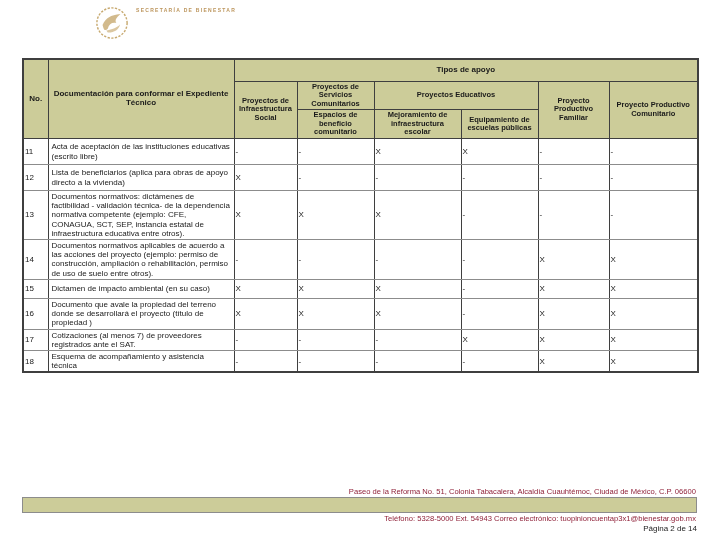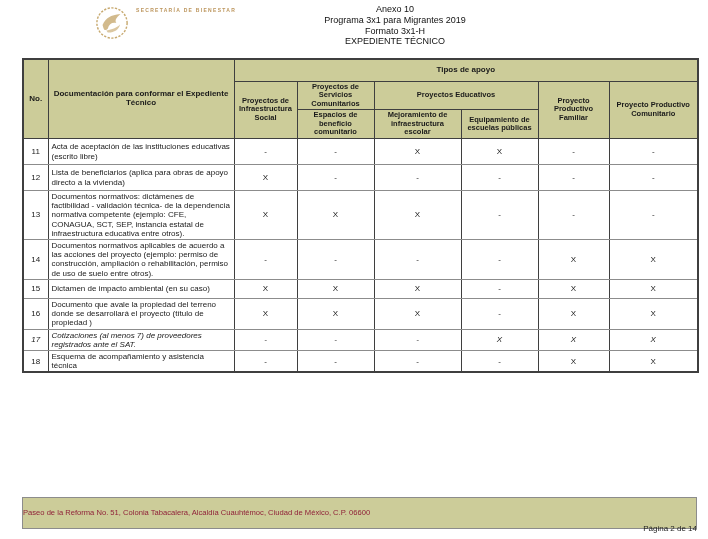--- a/index.html
+++ b/index.html
@@ -23,63 +23,57 @@
   #doc-table th,#doc-table td{
       border-left:1px solid #3f3f3f;border-right:1px solid #3f3f3f;
       border-top:1px solid #8c8c8c;border-bottom:1px solid #8c8c8c;
       vertical-align:middle;overflow:hidden;}
   #doc-table{border:2px solid #3f3f3f;}
   #doc-table th{background:#CCCC99;font-weight:bold;text-align:center;
                 font-size:7.5px;line-height:8.6px;padding:1px 4px;
                 border-top-color:#3f3f3f;border-bottom-color:#3f3f3f;}
   #doc-table th.big{font-size:8px;}
   #doc-table td{background:#fff;font-size:8px;line-height:9.2px;padding:1px 3px;}
-  #doc-table td.num,#doc-table td.val{text-align:center;padding:1px 1px;}
+  #doc-table td.num,#doc-table td.val{padding:1px 1px;}
   #doc-table td.doc{text-align:left;}
   #doc-table thead tr:nth-child(1){height:22px;}
   #doc-table thead tr:nth-child(2){height:26px;}
   #doc-table thead tr:nth-child(3){height:28px;}
   #doc-table tbody tr:nth-child(1){height:26px;}
   #doc-table tbody tr:nth-child(2){height:26px;}
   #doc-table tbody tr:nth-child(3){height:42px;}
   #doc-table tbody tr:nth-child(4){height:37px;}
   #doc-table tbody tr:nth-child(5){height:19px;}
   #doc-table tbody tr:nth-child(6){height:26px;}
-  #doc-table tbody tr:nth-child(7){height:21px;font-style:italic;}
+  #doc-table tbody tr:nth-child(7){height:21px;}
   #doc-table tbody tr:nth-child(8){height:18px;}
 
   
-  #footer-bar{position:absolute;left:22px;top:497px;width:675px;height:32px;
+  #footer-bar{position:absolute;left:22px;top:497px;width:675px;height:16px;
               background:#CCCC99;border:1px solid #8c8c8c;box-sizing:border-box;
               display:flex;flex-direction:column;justify-content:center;
-              text-align:left;color:#8F2038;font-size:7.6px;line-height:9.4px;gap:17px;}
+              text-align:right;color:#8F2038;font-size:7.6px;line-height:9.4px;gap:17px;}
   #page-num{position:absolute;right:11px;top:524px;font-size:8px;color:#222;}
 </style>
 </head>
 <body>
 
 <div id="page">
 
   <div id="brand">
     <svg id="eagle" viewBox="0 0 36 36">
       <circle cx="18" cy="18" r="16" fill="none" stroke="#C7A96F" stroke-width="1.5" stroke-dasharray="2.4 1.5"></circle>
       <path d="M8 20 C12 12, 16 10, 27 8.5 C22 13, 21 15, 22.5 18 C18 17, 15 19, 13.5 24 C12 26, 9.8 26, 9 23.5 Z" fill="#C7A96F" opacity="0.8"></path>
       <path d="M12 26 C16.5 24.5 22 24 26.5 19.5 C25.5 25 20 28.3 13.5 28 Z" fill="#C7A96F" opacity="0.65"></path>
     </svg>
     <div id="brand-text">
       <div id="brand-sub">SECRETARÍA DE BIENESTAR</div>
     </div>
   </div>
 
-  <div id="doc-titles">
-    <div>Anexo 10</div>
-    <div>Programa 3x1 para Migrantes 2019</div>
-    <div>Formato 3x1-H</div>
-    <div>EXPEDIENTE TÉCNICO</div>
-  </div>
 
   <table id="doc-table">
     <colgroup>
       <col style="width:25px">
         <col style="width:186px">
         <col style="width:63px">
       <col style="width:77px">
         <col style="width:87px">
         <col style="width:77px">
       <col style="width:71px">
@@ -183,16 +177,17 @@
       <td class="val">-</td>
       <td class="val">-</td>
       <td class="val">X</td>
       <td class="val">X</td>
     </tr>
       </tbody>
   </table>
 
   <div id="footer-bar">
     <div>Paseo de la Reforma No. 51, Colonia Tabacalera, Alcaldía Cuauhtémoc, Ciudad de México, C.P. 06600</div>
+    <div>Teléfono: 5328-5000 Ext. 54943 Correo electrónico: tuopinioncuentap3x1@bienestar.gob.mx</div>
   </div>
   <div id="page-num">Página 2 de 14</div>
 
 </div>
 
 </body></html>

